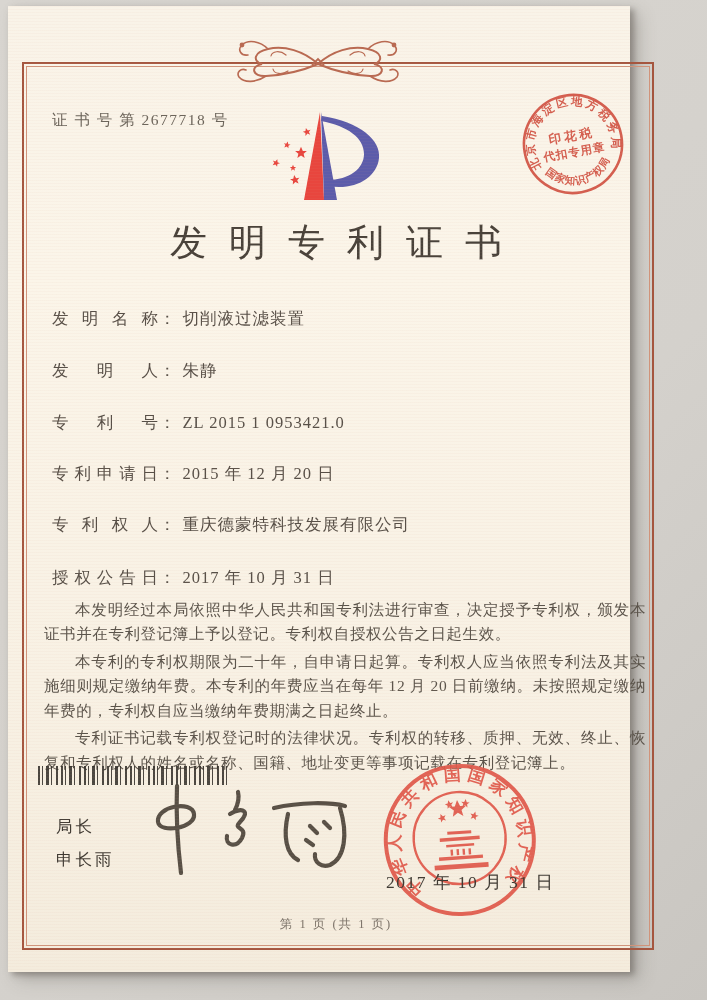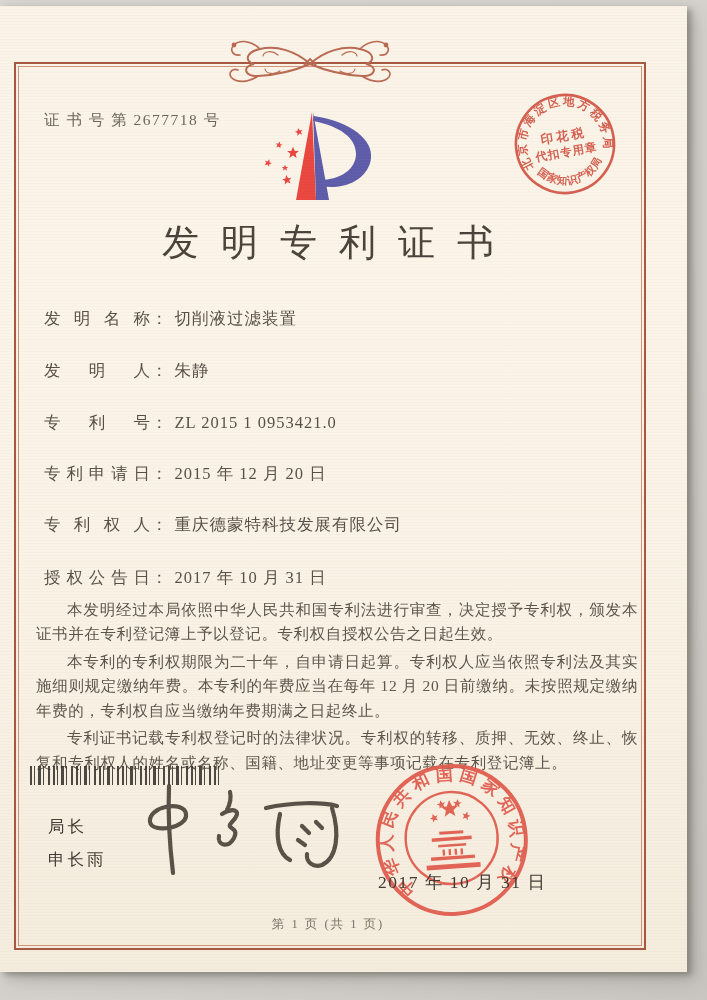--- a/index.html
+++ b/index.html
@@ -3,21 +3,21 @@
 <meta charset="utf-8">
 <style>
   html,body{margin:0;padding:0;}
   body{
     width:707px;height:1000px;overflow:hidden;position:relative;
     background:linear-gradient(135deg,#d9d6d1 0%,#d4d1cc 60%,#c9c6c1 100%);
     font-family:"Liberation Serif","DejaVu Serif",serif;
   }
   #canvas{position:absolute;inset:0;}
   .paper{
-    position:absolute;left:0;top:6px;width:687px;height:966px;
+    position:absolute;left:8px;top:6px;width:622px;height:966px;
     background:linear-gradient(180deg,#f9f3e8 0%,#fbf5e9 28%,#f8f1e4 70%,#f4ecdd 100%);
     box-shadow:4px 3px 6px rgba(95,90,84,.5),9px 8px 16px rgba(95,90,84,.28);
   }
   .paper::after{content:"";position:absolute;inset:0;pointer-events:none;
     background:repeating-linear-gradient(180deg,rgba(213,160,138,.055) 0 1px,rgba(255,255,255,0) 1px 3px);}
   .frame{position:absolute;left:14px;top:56px;width:628px;height:884px;border:2px solid #a5563f;}
   .frame-inner{position:absolute;inset:2px;border:1px solid #d0937a;}
   .ornament{position:absolute;left:200px;top:32px;width:220px;height:50px;z-index:3;}
   .certno{position:absolute;left:44px;top:104px;font-size:15.5px;color:#6c655b;letter-spacing:1.5px;}
   .logo{position:absolute;left:252px;top:100px;width:175px;height:108px;}

